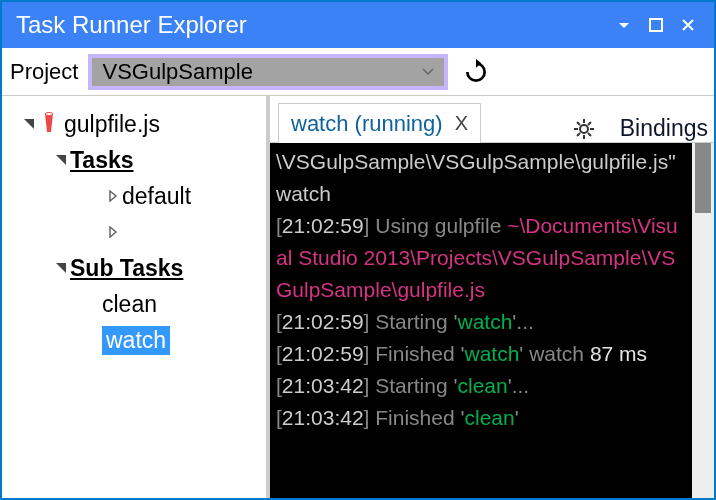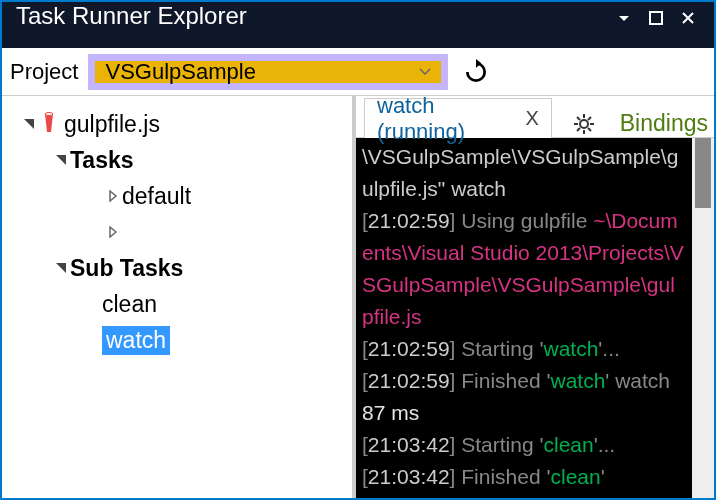--- a/index.html
+++ b/index.html
@@ -1,47 +1,47 @@
 <!DOCTYPE html>
 <html><head>
 <meta charset="utf-8">
 <style>
   * { box-sizing: border-box; margin: 0; padding: 0; font-family: "Segoe UI", Tahoma, sans-serif; }
   body { width: 716px; height: 500px; background: #fff; overflow: hidden; border: 2px solid #007acc; }
   
-  .titlebar { background: #0f172a; color: #fff; height: 46px; display: flex; padding: 0 10px 0 14px; font-size: 24px; font-weight: 400; }
+  .titlebar { background: #3b82f6; color: #fff; height: 46px; display: flex; align-items: center; padding: 0 10px 0 14px; font-size: 24px; font-weight: 400; }
   .titlebar .spacer { flex: 1; }
   .titlebar .winbtn { width: 32px; height: 32px; display: flex; align-items: center; justify-content: center; cursor: pointer; }
   .titlebar .winbtn svg { fill: none; stroke: #fff; stroke-width: 2; }
   
   .project-row { display: flex; align-items: center; height: 48px; padding: 0 8px; border-bottom: 1px solid #ccc; gap: 10px; }
   .project-row .lbl { font-size: 22px; color: #000; }
-  .project-row .select { flex: 0 0 360px; display: flex; align-items: center; justify-content: space-between; border: 7px solid #c4b5fd; height: 36px; padding: 0 10px; font-size: 22px; color: #000; background: #eab308; }
+  .project-row .select { flex: 0 0 360px; display: flex; align-items: center; justify-content: space-between; border: 4px solid #c4b5fd; height: 36px; padding: 0 10px; font-size: 22px; color: #000; background: #a3a3a3; }
   .project-row .refresh { width: 36px; height: 36px; display: flex; align-items: center; justify-content: center; cursor: pointer; }
   
   .main { display: flex; height: calc(500px - 46px - 48px - 4px); }
   
-  .tree { width: 354px; border-right: 4px solid #ccc; padding: 10px 0 0 0; font-size: 23px; overflow: hidden; }
+  .tree { width: 268px; border-right: 4px solid #ccc; padding: 10px 0 0 0; font-size: 23px; overflow: hidden; }
   .tree .row { display: flex; align-items: center; height: 36px; cursor: pointer; }
   .tree .row.sel span.label { background: #3399ff; color: #fff; padding: 1px 4px; }
   .tree .arrow { width: 18px; height: 18px; display: inline-flex; align-items: center; justify-content: center; }
   .tree .arrow svg { fill: #444; }
   .tree .arrow.coll svg { fill: none; stroke: #666; stroke-width: 1.5; }
-  .tree .bold { font-weight: 700; }
+  .tree .bold { font-weight: 700; text-decoration: underline; }
   .tree .gulpicon { width: 18px; height: 24px; margin: 0 6px 0 2px; display: inline-block; }
   .tree .pad0 { padding-left: 18px; }
   .tree .pad1 { padding-left: 50px; }
   .tree .pad2 { padding-left: 102px; }
   .tree .pad2b { padding-left: 100px; }
   
   .right { flex: 1; display: flex; flex-direction: column; }
   .tabs { height: 46px; display: flex; align-items: flex-end; padding-left: 8px; gap: 20px; }
   .tab { display: flex; align-items: center; height: 40px; padding: 0 12px; border-top: 1px solid #ccc; border-left: 1px solid #ccc; border-right: 1px solid #ccc; font-size: 22px; color: #0e639c; background: #fff; position: relative; top: 1px; gap: 12px; }
   .tab .x { color: #444; font-size: 20px; cursor: pointer; }
-  .bindlab { display: flex; align-items: center; gap: 24px; font-size: 23px; color: #4d7c0f; padding-right: 6px; margin-left: auto; }
+  .bindlab { display: flex; align-items: center; gap: 24px; font-size: 23px; color: #0f172a; padding-right: 6px; margin-left: auto; }
   .bindlab .gear { width: 24px; height: 24px; }
   
   .console-wrap { flex: 1; display: flex; background: #000; border-top: 1px solid #ccc; }
   .console { flex: 1; color: #888; font-family: Consolas, "Courier New", monospace; font-size: 21px; line-height: 30px; padding: 4px 6px; overflow: hidden; white-space: pre-wrap; word-break: break-all; }
   .scroll { width: 22px; background: #eee; position: relative; }
   .scroll .thumb { position: absolute; top: 0; left: 3px; width: 16px; height: 70px; background: #888; }
   .c-w { color: #ccc; }
   .c-m { color: #d63384; }
   .c-g { color: #00b050; }
   .c-c { color: #e5e5e5; }

